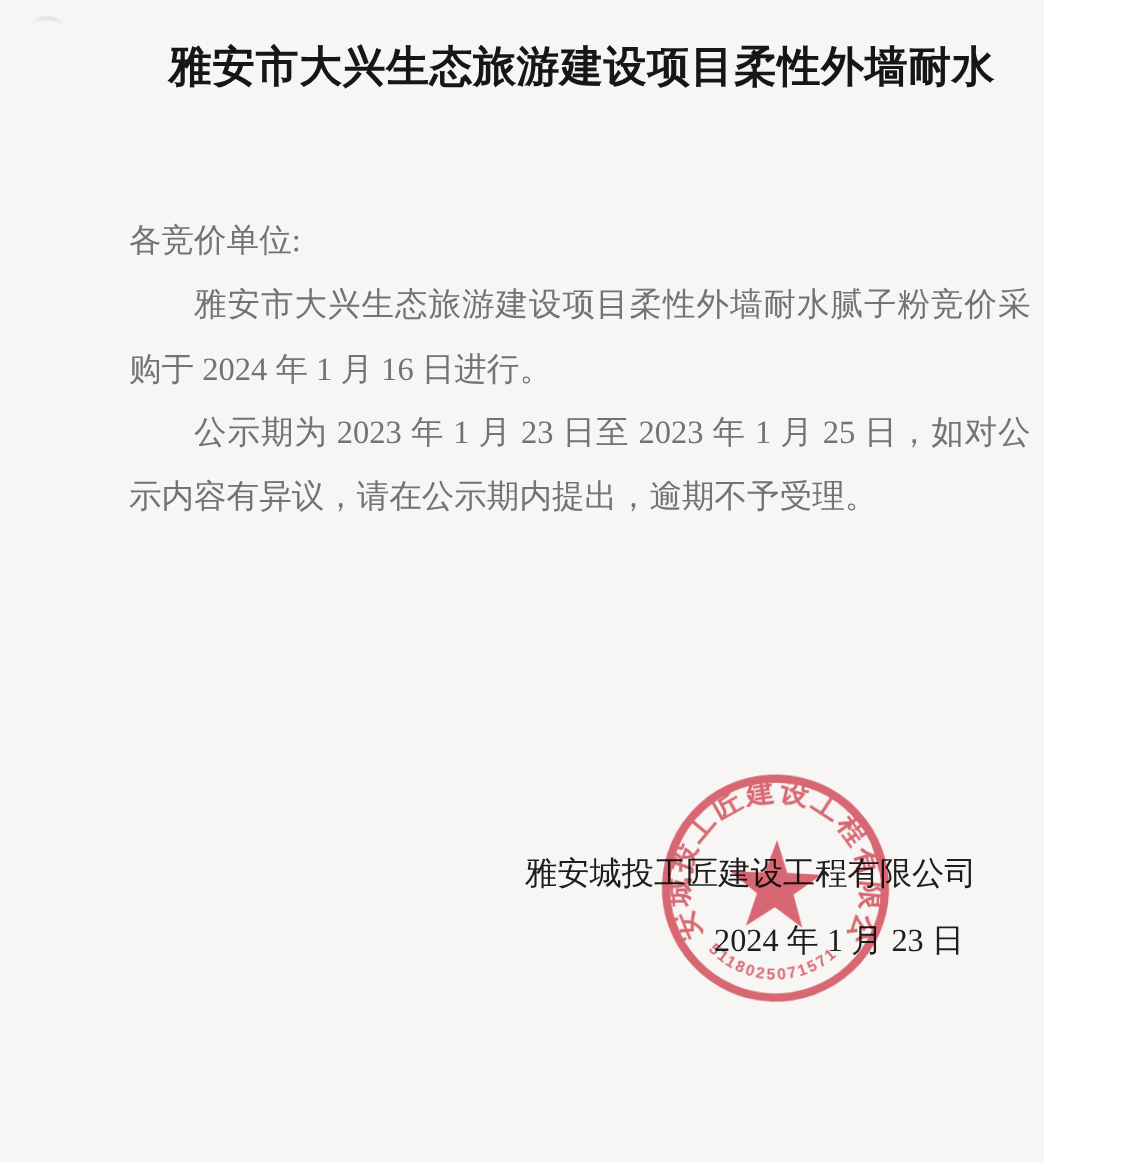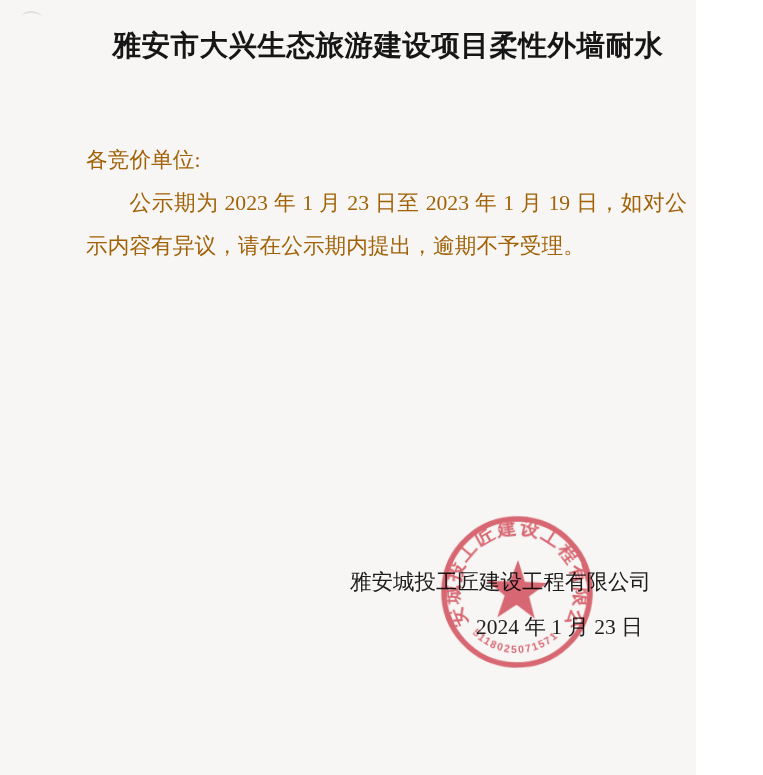--- a/index.html
+++ b/index.html
@@ -43,21 +43,21 @@
   }
   .body-block {
     position: absolute;
     top: 139px;
     left: 86px;
     width: 601px;
     font-size: 21.7px;
     line-height: 42.8px;
     text-align: justify;
     text-align-last: left;
-    color: #a16207;
+    color: #737373;
   }
   .body-block p {
     margin: 0;
     padding: 0;
   }
   .body-block p.indent {
     text-indent: 2em;
   }
   .sig-company {
     position: absolute;
@@ -108,21 +108,22 @@
 <div class="page">
 
   <div class="scan-artifact"></div>
 
   <div class="title-block">
     <div>雅安市大兴生态旅游建设项目柔性外墙耐水</div>
   </div>
 
   <div class="body-block">
     <p>各竞价单位:</p>
-    <p class="indent">公示期为 2023 年 1 月 23 日至 2023 年 1 月 19 日，如对公示内容有异议，请在公示期内提出，逾期不予受理。</p>
+    <p class="indent">雅安市大兴生态旅游建设项目柔性外墙耐水腻子粉竞价采购于 2024 年 1 月 16 日进行。</p>
+    <p class="indent">公示期为 2023 年 1 月 23 日至 2023 年 1 月 25 日，如对公示内容有异议，请在公示期内提出，逾期不予受理。</p>
   </div>
 
   <div class="sig-company">雅安城投工匠建设工程有限公司</div>
   <div class="sig-date">2024 年 1 月 23 日</div>
 
   <svg class="seal" viewBox="0 0 164 164" xmlns="http://www.w3.org/2000/svg">
     <defs>
       <path id="sealTopArc" d="M 34.5 115.3 A 58 58 0 1 1 129.5 115.3" fill="none"></path>
       <path id="sealBottomArc" d="M 36.7 122.8 A 61 61 0 0 0 127.3 122.8" fill="none"></path>
     </defs>

